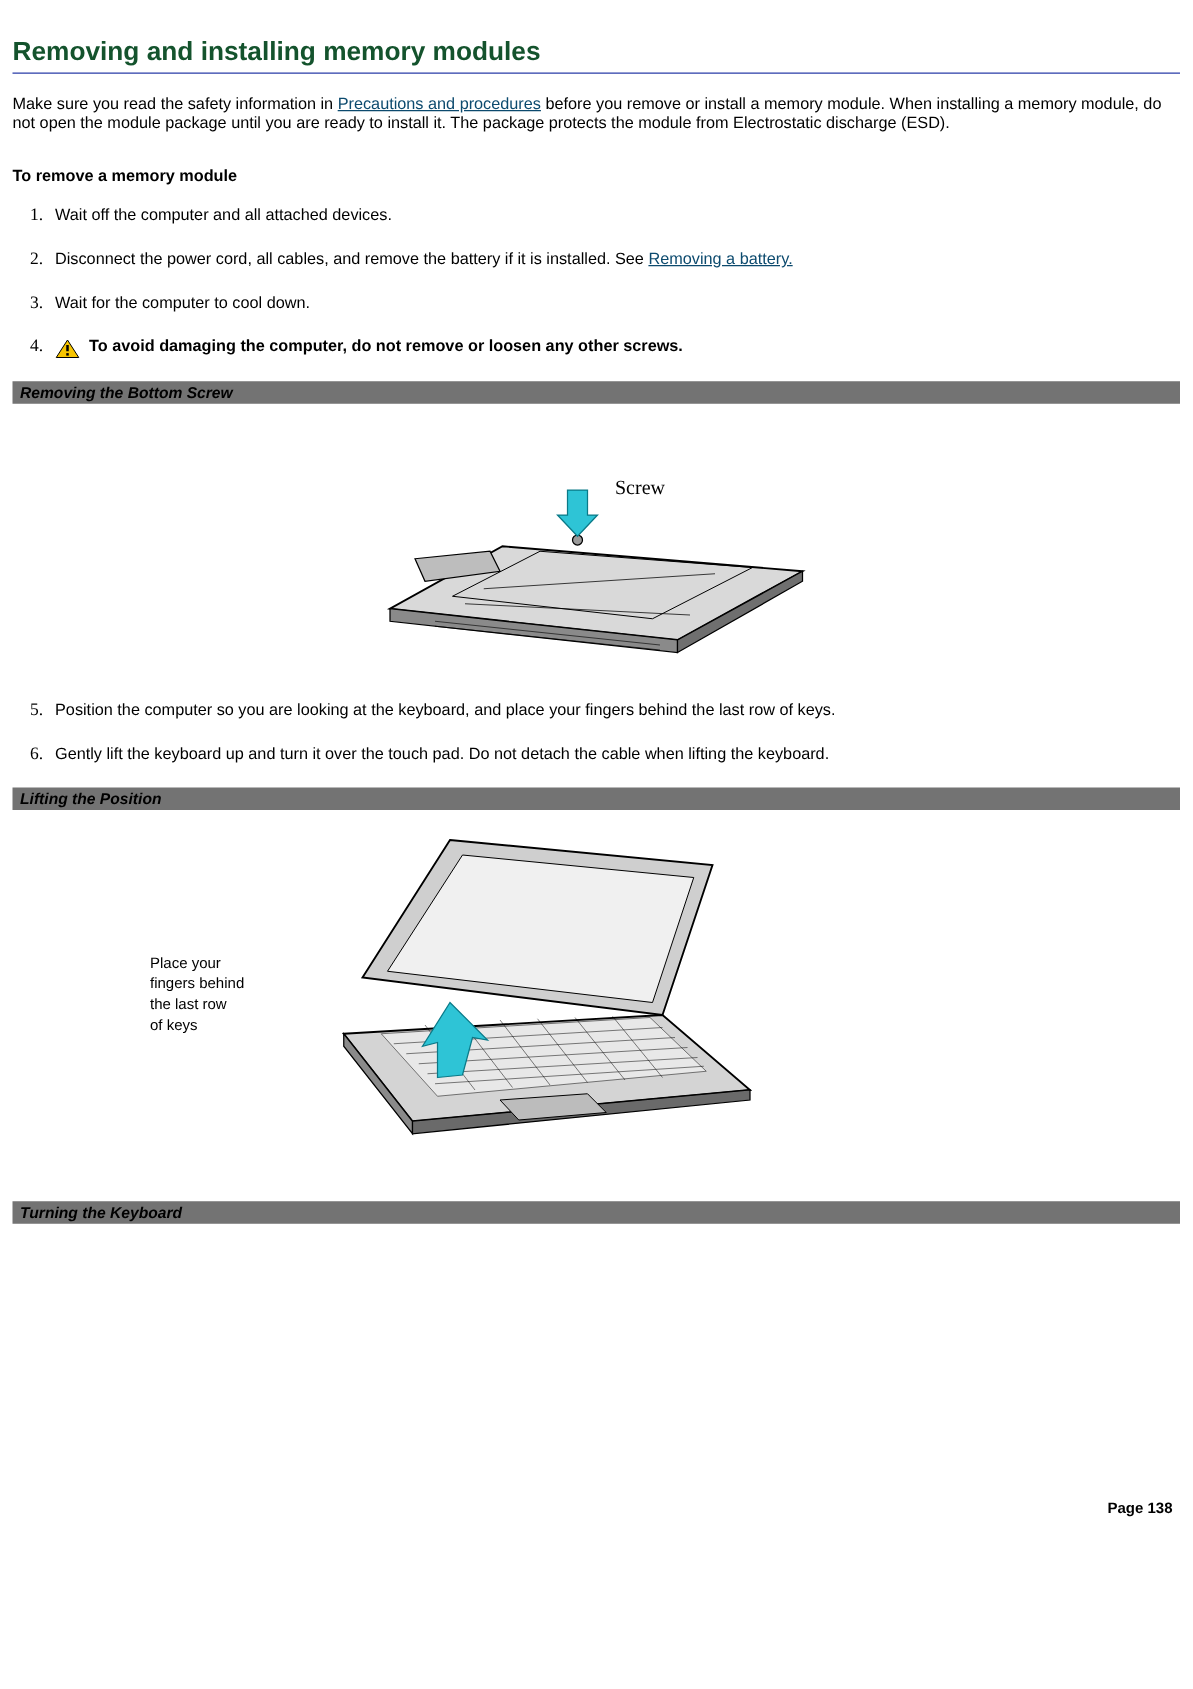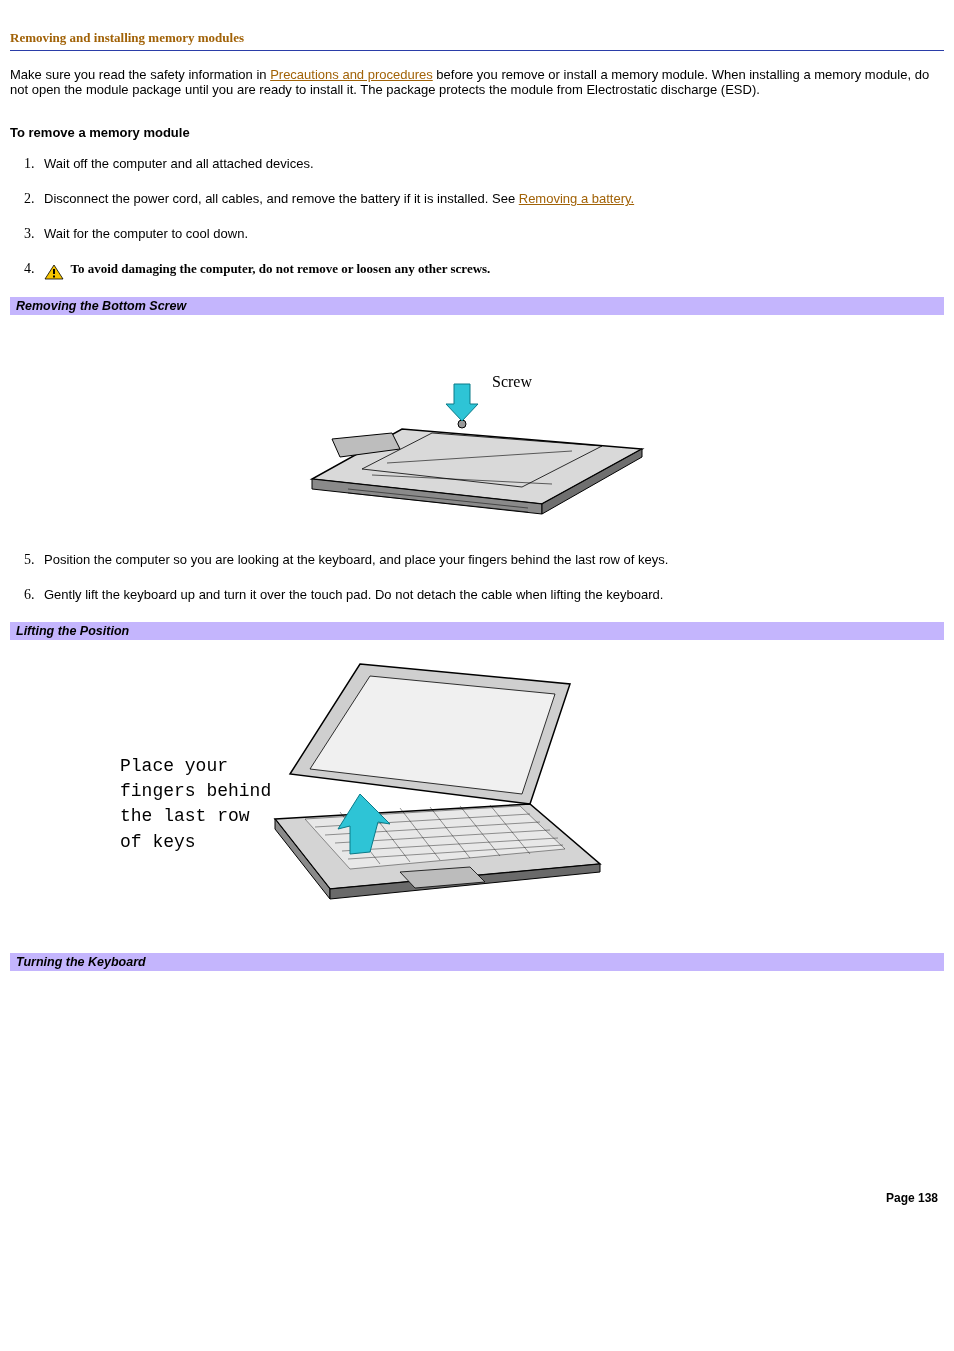--- a/index.html
+++ b/index.html
@@ -6,32 +6,31 @@
     font-family: Verdana, Geneva, sans-serif;
     font-size: 13px;
     color: #000;
     margin: 0;
     padding: 8px 10px;
     width: 954px;
     box-sizing: border-box;
     background: #fff;
   }
   .title {
-    color: #a16207;
-    font-weight: bold;
-    font-size: 13px;
+    color: #14532d;
+    font-weight: bold;
+    font-size: 21px;
     margin: 22px 0 4px 0;
-    font-family: Liberation Serif, serif;
   }
   .title-underline {
     border-bottom: 1px solid #2a3da8;
     margin-bottom: 16px;
   }
   a.link {
-    color: #a16207;
+    color: #0c4a6e;
     text-decoration: underline;
   }
   .subhead {
     font-weight: bold;
     margin: 28px 0 16px 0;
   }
   ol.steps {
     margin: 0 20px 0 28px;
     padding: 0;
   }
@@ -48,25 +47,24 @@
   }
   .note-icon, .warn-icon {
     display: inline-block;
     width: 18px;
     height: 14px;
     vertical-align: middle;
     margin-right: 2px;
   }
   .warn-row {
     font-weight: bold;
-    font-family: Liberation Serif, serif;
   }
   .warn-icon svg { vertical-align: middle; }
   .figcap {
-    background: #c4b5fd;
+    background: #737373;
     font-style: italic;
     font-weight: bold;
     padding: 2px 6px;
     margin: 6px 0 0 0;
     font-size: 12.5px;
   }
   .figbox {
     text-align: center;
     padding: 14px 0 30px 0;
   }
@@ -91,22 +89,22 @@
   .lap2-wrap {
     display: inline-block;
     position: relative;
     width: 480px;
     height: 260px;
   }
   .lap2-caption {
     position: absolute;
     left: 0;
     top: 100px;
-    font-family: Liberation Mono, monospace;
-    font-size: 18px;
+    font-family: Liberation Sans, sans-serif;
+    font-size: 12px;
     text-align: left;
     line-height: 1.4;
   }
 </style>
 </head>
 <body>
 
 <div class="title">Removing and installing memory modules</div>
 <div class="title-underline"></div>
 

